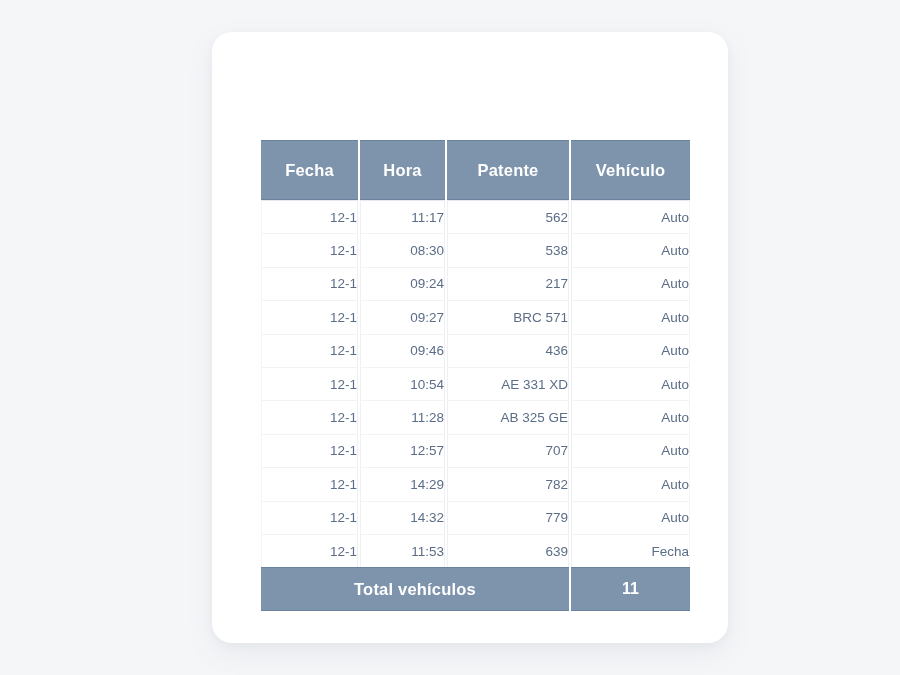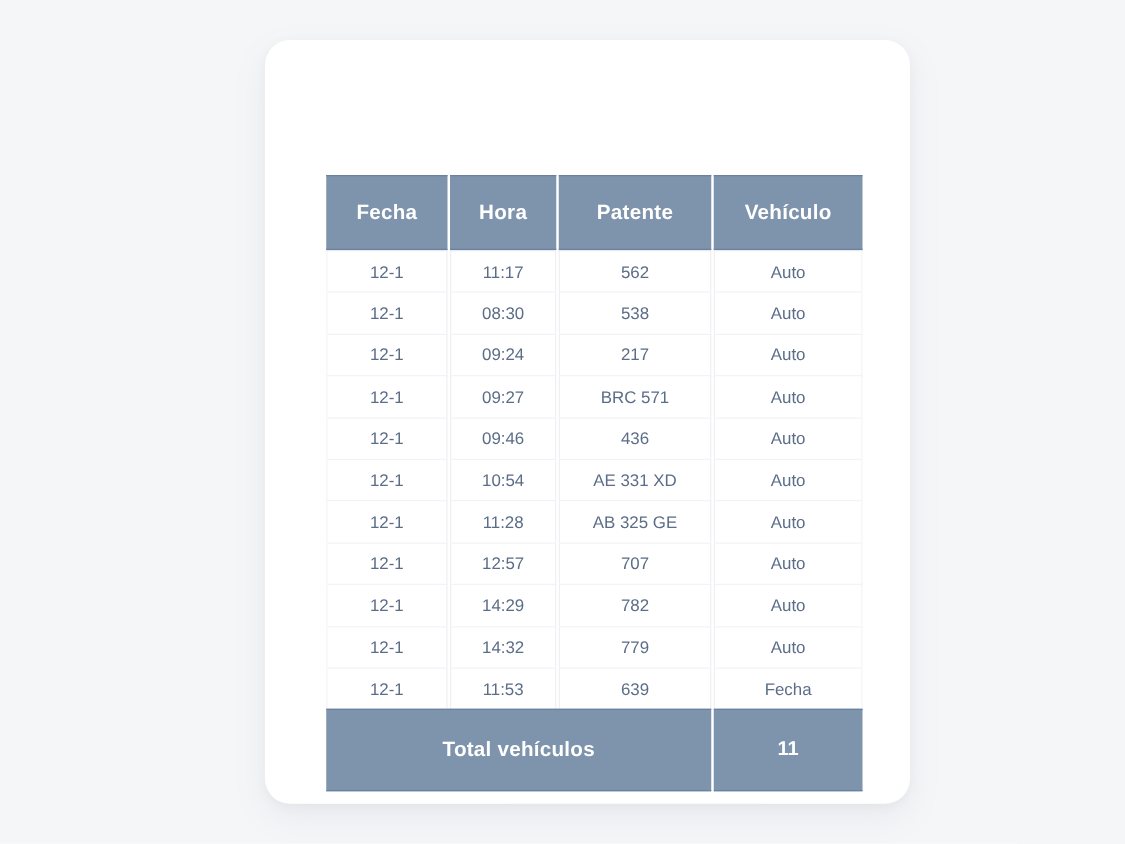--- a/index.html
+++ b/index.html
@@ -73,21 +73,21 @@
     border-top: 1px solid #6a81a0;
     border-bottom: 1px solid #6a81a0;
     vertical-align: middle;
     letter-spacing: 0.2px;
   }
 
   
   table.vehicles tbody td {
     height: 32.4px;
     padding: 0;
-    text-align: center;
+    text-align: right;
     vertical-align: middle;
     font-size: 13.5px;
     color: #5b6d87;
     background: #ffffff;
     border-left: 1px solid #eef0f4;
     border-right: 1px solid #eef0f4;
     white-space: nowrap;
   }
   table.vehicles tbody tr:first-child td {
     border-top: 1px solid #e7eaf0;
@@ -100,21 +100,21 @@
     border-top: 1px solid #f1f3f6;
   }
 
   
   table.vehicles tfoot td {
     background: #7e93ac;
     color: #ffffff;
     font-weight: bold;
     text-align: center;
     height: 42px;
-    padding: 11px;
+    padding: 0;
     vertical-align: middle;
     border-top: 1px solid #6a81a0;
     border-bottom: 1px solid #6a81a0;
   }
   table.vehicles tfoot td.total-label { font-size: 16.5px; letter-spacing: 0.2px; }
   table.vehicles tfoot td.total-value { font-size: 16px; margin-top: 23px; }
 </style>
 </head>
 <body>
 

